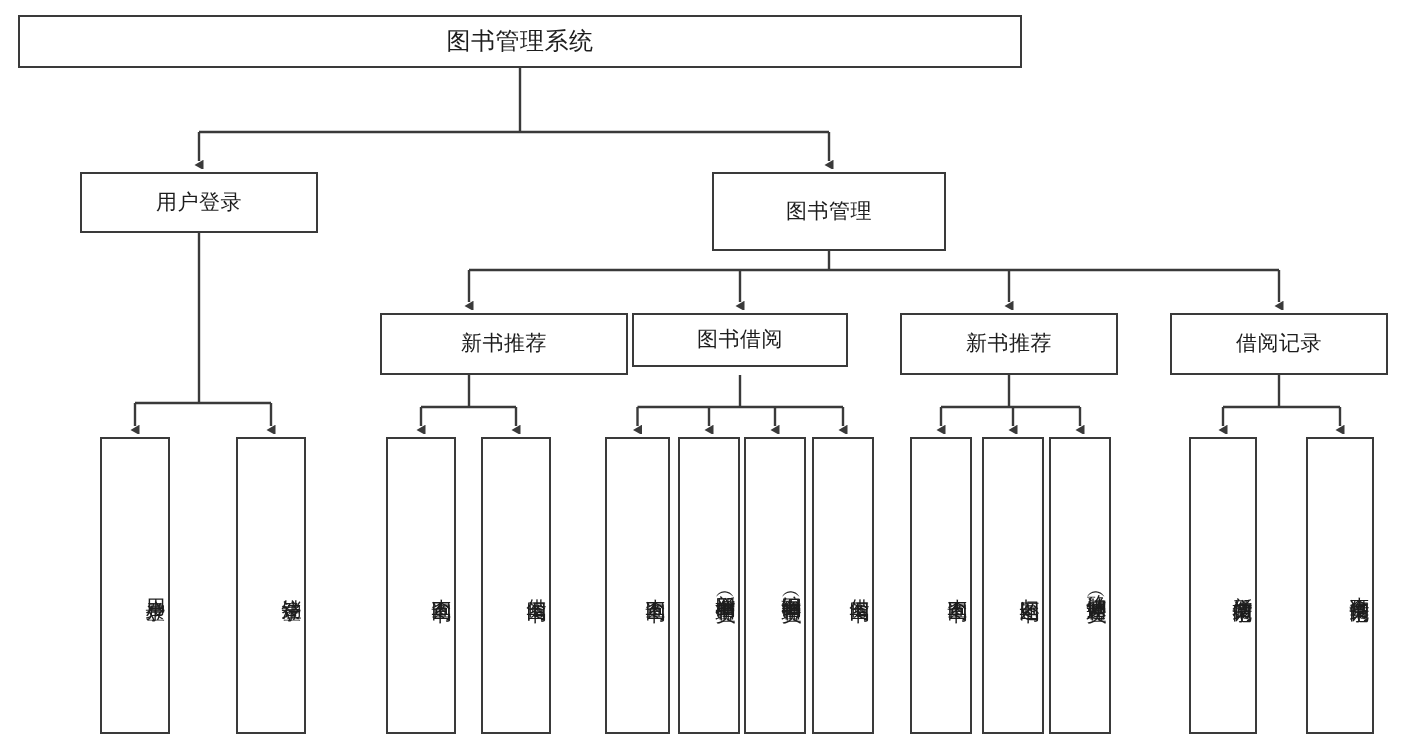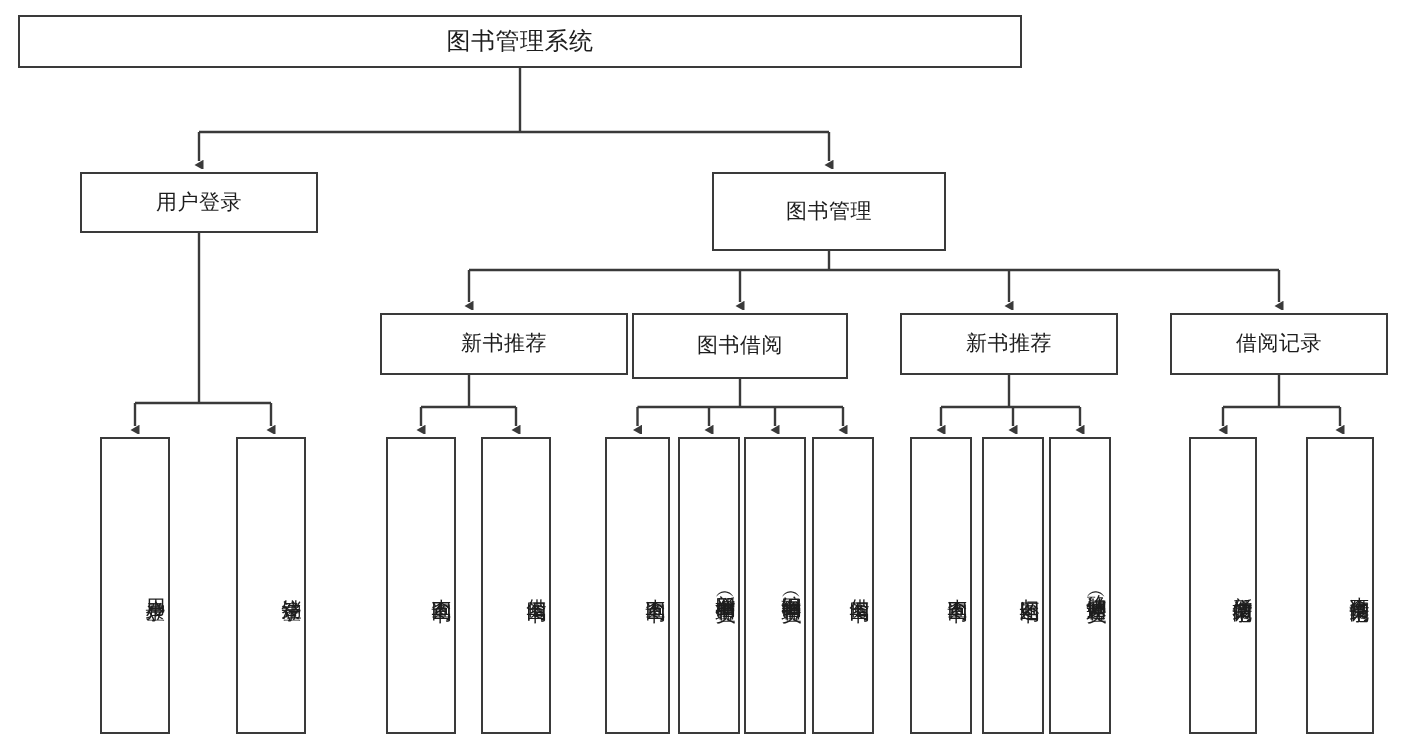--- a/index.html
+++ b/index.html
@@ -127,21 +127,21 @@
       </div>
       <div class="node horiz" style="left: 80px; top: 172px; width: 238px; height: 61px;">
         <span>用户登录</span>
       </div>
       <div class="node horiz" style="left: 712px; top: 172px; width: 234px; height: 79px;">
         <span>图书管理</span>
       </div>
       <div class="node horiz" style="left: 380px; top: 313px; width: 248px; height: 62px;">
         <span>新书推荐</span>
       </div>
-      <div class="node horiz" style="left: 632px; top: 313px; width: 216px; height: 66px;">
+      <div class="node horiz" style="left: 632px; top: 313px; width: 216px; height: 54px;">
         <span>图书借阅</span>
       </div>
       <div class="node horiz" style="left: 900px; top: 313px; width: 218px; height: 62px;">
         <span>新书推荐</span>
       </div>
       <div class="node horiz" style="left: 1170px; top: 313px; width: 218px; height: 62px;">
         <span>借阅记录</span>
       </div>
       <div class="node vert" style="left: 100px; top: 437px; width: 70px; height: 297px;">
         <span class="vlabel">用户登录</span>

